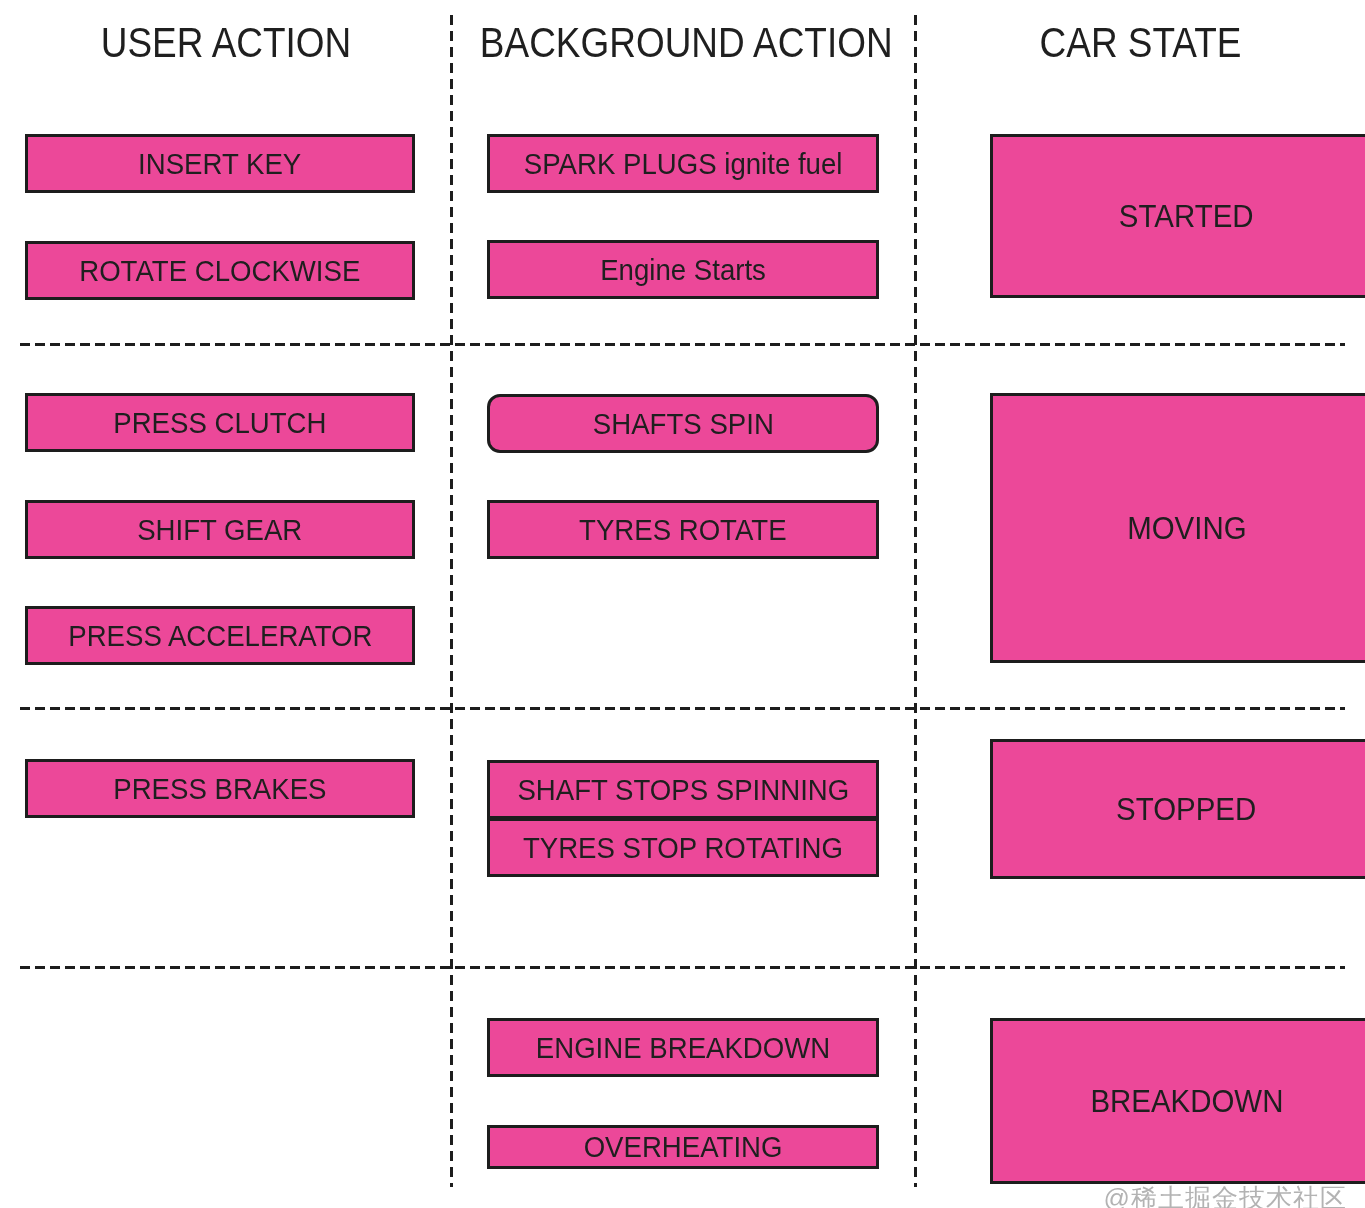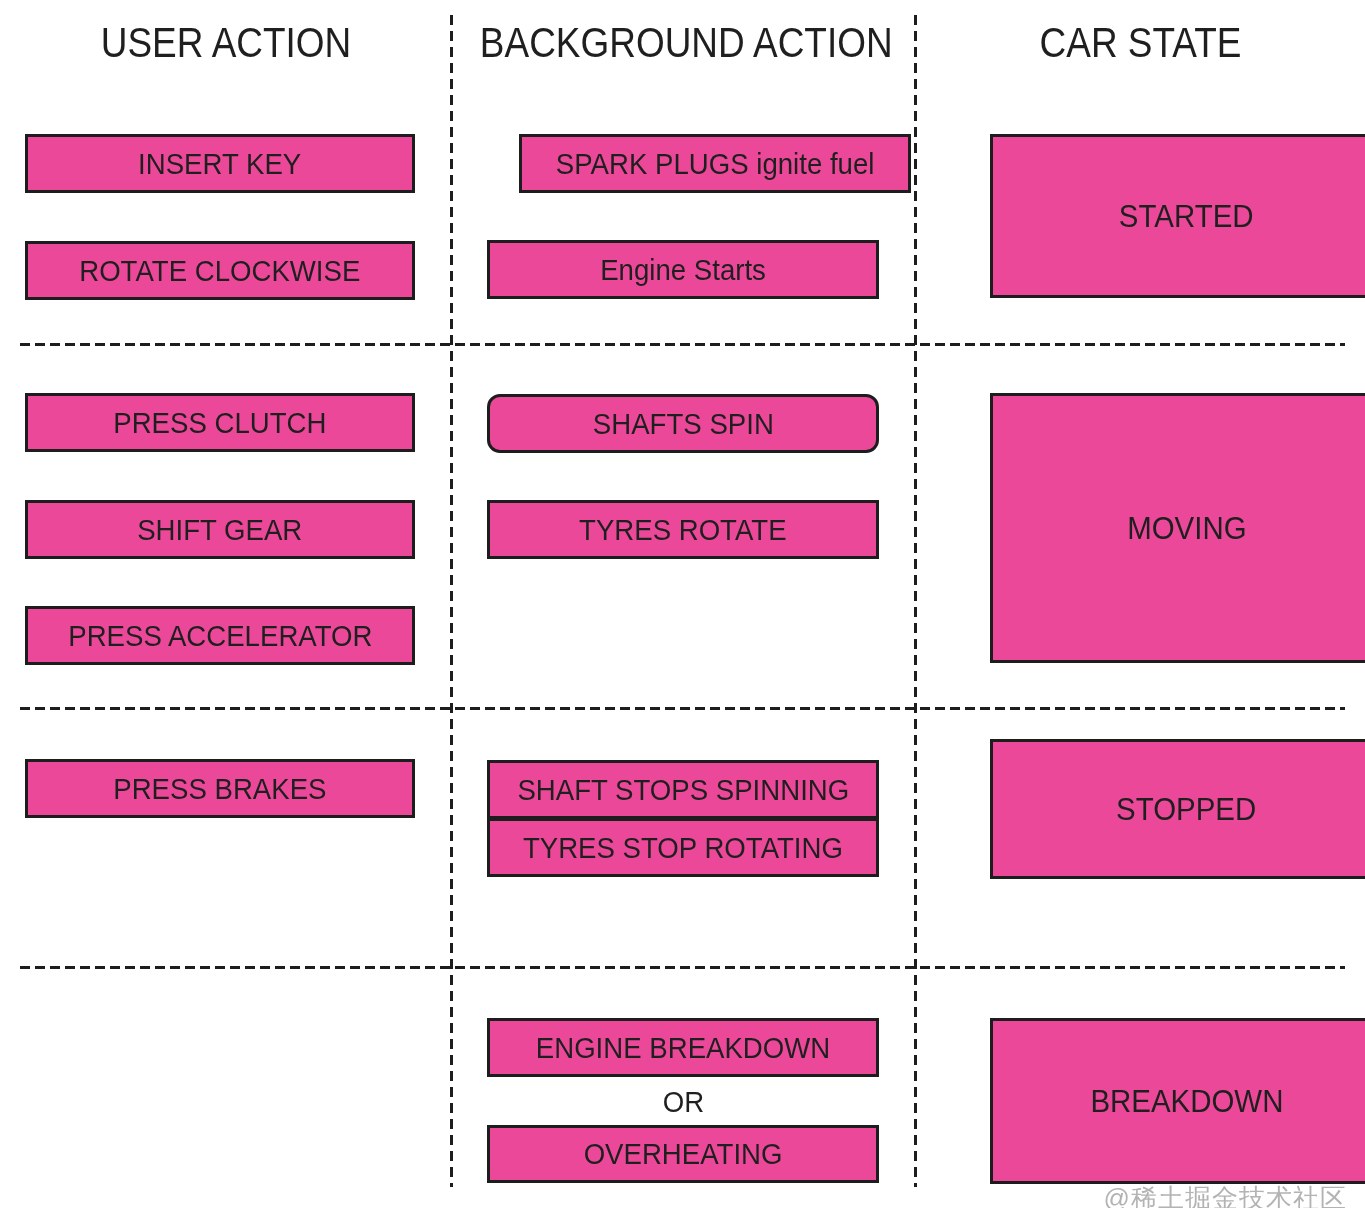--- a/index.html
+++ b/index.html
@@ -88,21 +88,21 @@
   <div class="hline" style="top:707px;"></div>
   <div class="hline" style="top:966px;"></div>
 
   <div class="box col1-box" style="top:134px;">
     <span>INSERT KEY</span>
   </div>
   <div class="box col1-box" style="top:241px;">
     <span>ROTATE CLOCKWISE</span>
   </div>
 
-  <div class="box col2-box" style="top:134px;margin-left:32px;">
+  <div class="box col2-box" style="top:134px;">
     <span>SPARK PLUGS ignite fuel</span>
   </div>
   <div class="box col2-box" style="top:240px;">
     <span>Engine Starts</span>
   </div>
 
   <div class="box col3-box state-box" style="top:134px; height:164px;">
     <span>STARTED</span>
   </div>
 
@@ -138,24 +138,21 @@
     <span>TYRES STOP ROTATING</span>
   </div>
 
   <div class="box col3-box state-box" style="top:739px; height:140px;">
     <span>STOPPED</span>
   </div>
 
   <div class="box col2-box" style="top:1018px;">
     <span>ENGINE BREAKDOWN</span>
   </div>
-  <div class="or-label" style="left:487px; width:392px; top:1080px; height:44px;">
-    <span>OR</span>
-  </div>
-  <div class="box col2-box" style="top:1125px; height:58px;">
+  <div class="box col2-box" style="top:1125px; height:44px;">
     <span>OVERHEATING</span>
   </div>
 
   <div class="box col3-box state-box" style="top:1018px; height:166px;">
     <span>BREAKDOWN</span>
   </div>
 
   <div class="watermark">@稀土掘金技术社区</div>
 
 </div>

